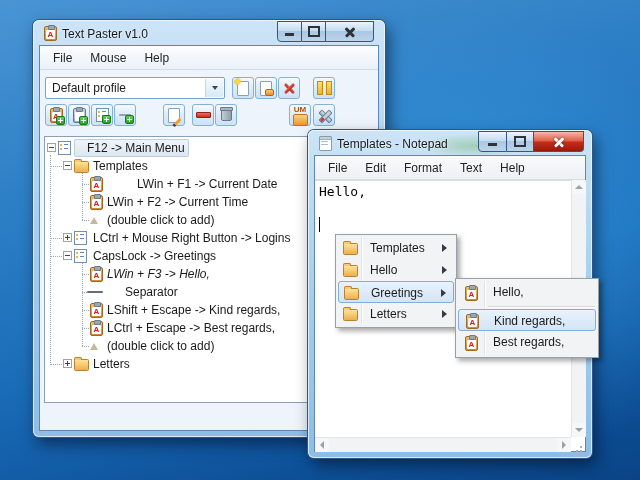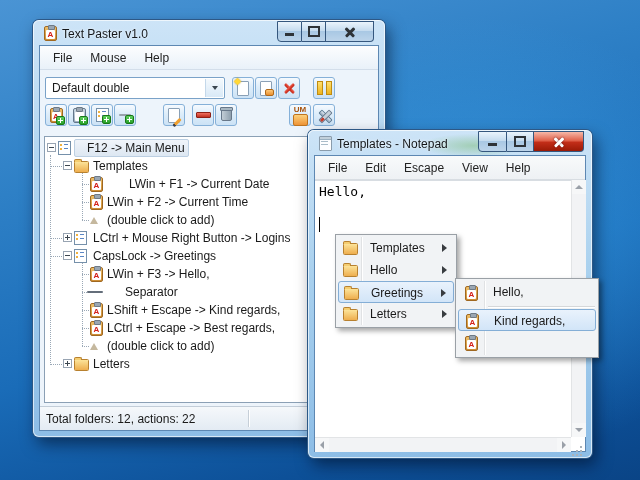--- a/index.html
+++ b/index.html
@@ -144,21 +144,21 @@
       </div>
     </div>
     <div class="client" style="left:7px;top:26px;width:338px;height:384px;">
       <div class="menubar">
         <span class="mitem">File</span>
         <span class="mitem">Mouse</span>
         <span class="mitem">Help</span>
       </div>
 
       <div class="combo" style="left:5px;top:31px;width:180px;">
-        <span class="combo-text">Default double</span>
+        <span class="combo-text">Default profile</span>
         <span class="combo-btn">
             <span class="tri-dn"></span>
           </span>
       </div>
 
       <div class="tbtn" style="left:192px;top:31px;">
         <span class="i-page">
             <span class="i-star"></span>
           </span>
       </div>
@@ -238,21 +238,21 @@
           <span class="tico i-menu" style="left:13px;"></span>
           <span class="tlabel sel" style="left:29px;">F12 -&gt; Main Menu</span>
         </div>
         <div class="trow" style="top:20px;">
           <span class="texp" style="left:18px;"></span>
           <span class="tico i-folder" style="left:29px;top:4px;"></span>
           <span class="tlabel" style="left:45px;">Templates</span>
         </div>
         <div class="trow" style="top:38px;">
           <span class="tico i-clip" style="left:45px;"></span>
-          <span class="tlabel" style="left:60px;padding-left:24px;">LWin + F1 -&gt; Current Date</span>
+          <span class="tlabel" style="left:68px;padding-left:24px;">LWin + F1 -&gt; Current Date</span>
         </div>
         <div class="trow" style="top:56px;">
           <span class="tico i-clip" style="left:45px;"></span>
           <span class="tlabel" style="left:59px;">LWin + F2 -&gt; Current Time</span>
         </div>
         <div class="trow" style="top:74px;">
           <span class="tico i-addarrow" style="left:45px;top:6px;"></span>
           <span class="tlabel" style="left:59px;">(double click to add)</span>
         </div>
         <div class="trow" style="top:92px;">
@@ -260,21 +260,21 @@
           <span class="tico i-menu" style="left:29px;"></span>
           <span class="tlabel" style="left:45px;">LCtrl + Mouse Right Button -&gt; Logins</span>
         </div>
         <div class="trow" style="top:110px;">
           <span class="texp" style="left:18px;"></span>
           <span class="tico i-menu" style="left:29px;"></span>
           <span class="tlabel" style="left:45px;">CapsLock -&gt; Greetings</span>
         </div>
         <div class="trow" style="top:128px;">
           <span class="tico i-clip" style="left:45px;"></span>
-          <span class="tlabel" style="left:59px;">LWin + F3 -&gt; Hello,</span>
+          <span class="tlabel" style="left:59px;font-style:italic;">LWin + F3 -&gt; Hello,</span>
         </div>
         <div class="trow" style="top:146px;">
           <span class="tico i-sepline" style="left:42px;top:8px;"></span>
           <span class="tlabel" style="left:59px;margin-left:18px;">Separator</span>
         </div>
         <div class="trow" style="top:164px;">
           <span class="tico i-clip" style="left:45px;"></span>
           <span class="tlabel" style="left:59px;">LShift + Escape -&gt; Kind regards,</span>
         </div>
         <div class="trow" style="top:182px;">
@@ -285,24 +285,20 @@
           <span class="tico i-addarrow" style="left:45px;top:6px;"></span>
           <span class="tlabel" style="left:59px;">(double click to add)</span>
         </div>
         <div class="trow" style="top:218px;">
           <span class="texp plus" style="left:18px;"></span>
           <span class="tico i-folder" style="left:29px;top:4px;"></span>
           <span class="tlabel" style="left:45px;">Letters</span>
         </div>
       </div>
 
-      <div class="statusbar">
-        <span class="txt">Total folders: 12, actions: 22</span>
-        <span class="status-sep" style="left:208px;"></span>
-      </div>
     </div>
   </div>
 
   <div class="win" style="left:308px;top:130px;width:284px;height:328px;">
     <div class="glass-tint" style="left:90px;top:0;width:150px;height:26px;background:radial-gradient(ellipse 70px 16px at 50% 60%, rgba(130,190,130,.55), rgba(130,190,130,0) 75%);"></div>
     <div class="titlebar">
       <span class="i-notepad" style="position:absolute;left:11px;top:6px;"></span>
       <span class="title-text">Templates - Notepad</span>
       <div class="winbtns" style="left:170px;">
         <div class="wbtn" style="width:27px;">
@@ -313,22 +309,22 @@
           </div>
         <div class="wbtn red" style="width:49px;">
             <span class="g-close white"></span>
           </div>
       </div>
     </div>
     <div class="client" style="left:7px;top:26px;width:270px;height:295px;background:#fff;">
       <div class="menubar" style="background:linear-gradient(#f8fafb,#eef1f4);border-bottom:1px solid #d8dde2;">
         <span class="mitem">File</span>
         <span class="mitem">Edit</span>
-        <span class="mitem">Escape</span>
-        <span class="mitem">View</span>
+        <span class="mitem">Format</span>
+        <span class="mitem">Text</span>
         <span class="mitem">Help</span>
       </div>
       <div class="np-text" style="left:0;top:24px;width:256px;height:257px;">
         <span class="np-line">Hello,</span>
         <span class="caret" style="left:4px;top:36px;"></span>
       </div>
       <div class="vscroll" style="left:256px;top:24px;height:257px;">
         <div class="sb-btn" style="top:0;">
             <span class="t-up"></span>
           </div>
@@ -378,16 +374,17 @@
       <span class="mi-ico i-clip" style="left:7px;top:4px;"></span>
       <span class="mi-label" style="left:35px;line-height:21px;">Hello,</span>
     </div>
     <div class="menu-sep" style="left:32px;right:3px;top:27px;"></div>
     <div class="menu-item hl" style="top:30px;height:22px;">
       <span class="mi-ico i-clip" style="left:7px;top:4px;"></span>
       <span class="mi-label" style="left:35px;">Kind regards,</span>
     </div>
     <div class="menu-item" style="top:53px;height:21px;">
       <span class="mi-ico i-clip" style="left:7px;top:4px;"></span>
+      <span class="mi-label" style="left:35px;line-height:21px;">Best regards,</span>
     </div>
   </div>
 
 </div>
 
 </body></html>

